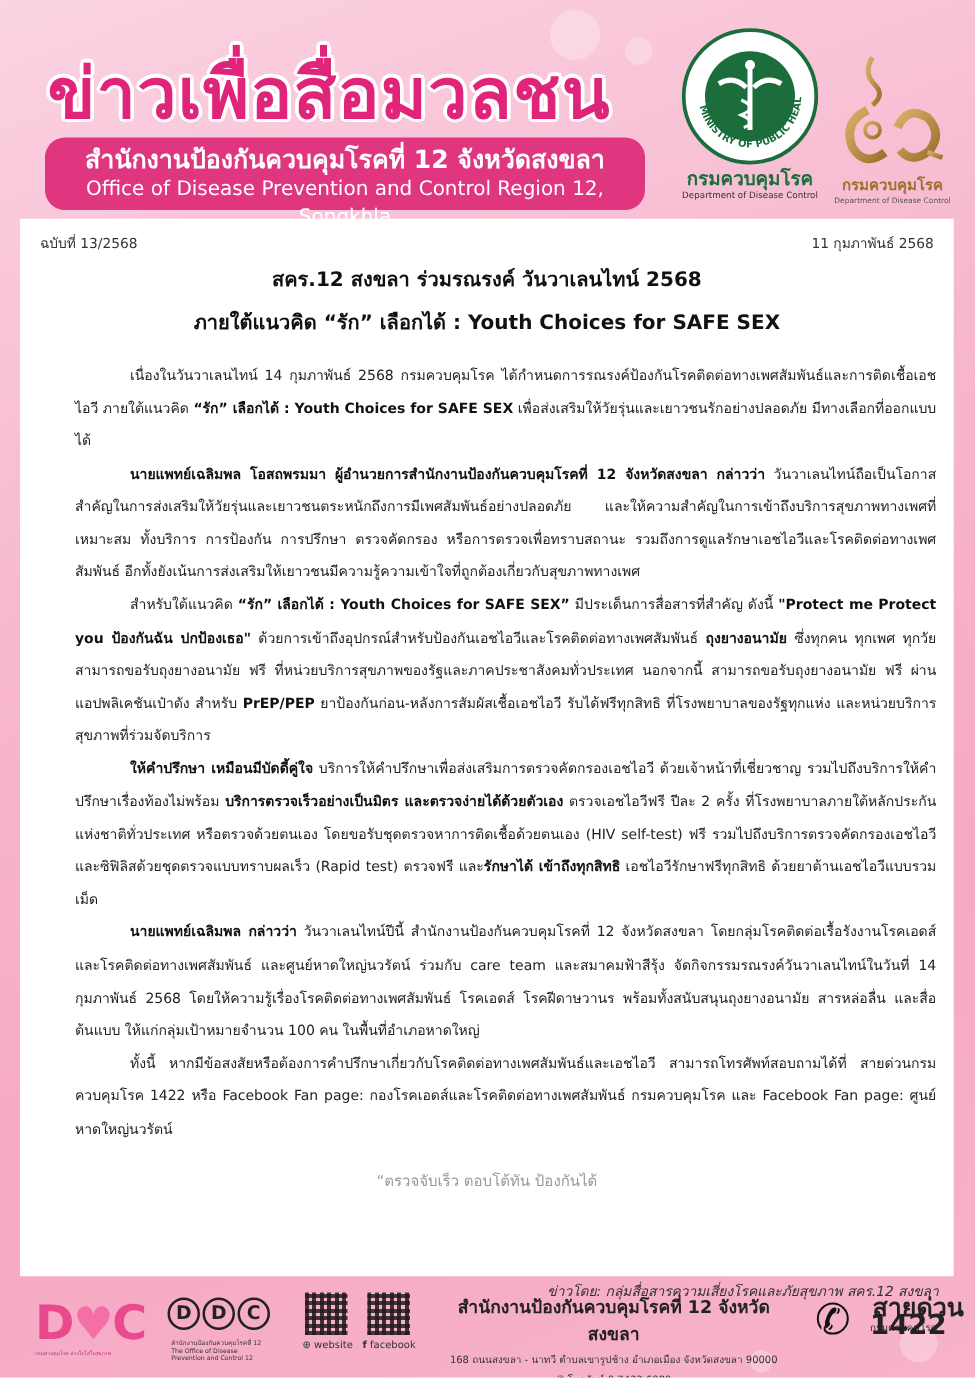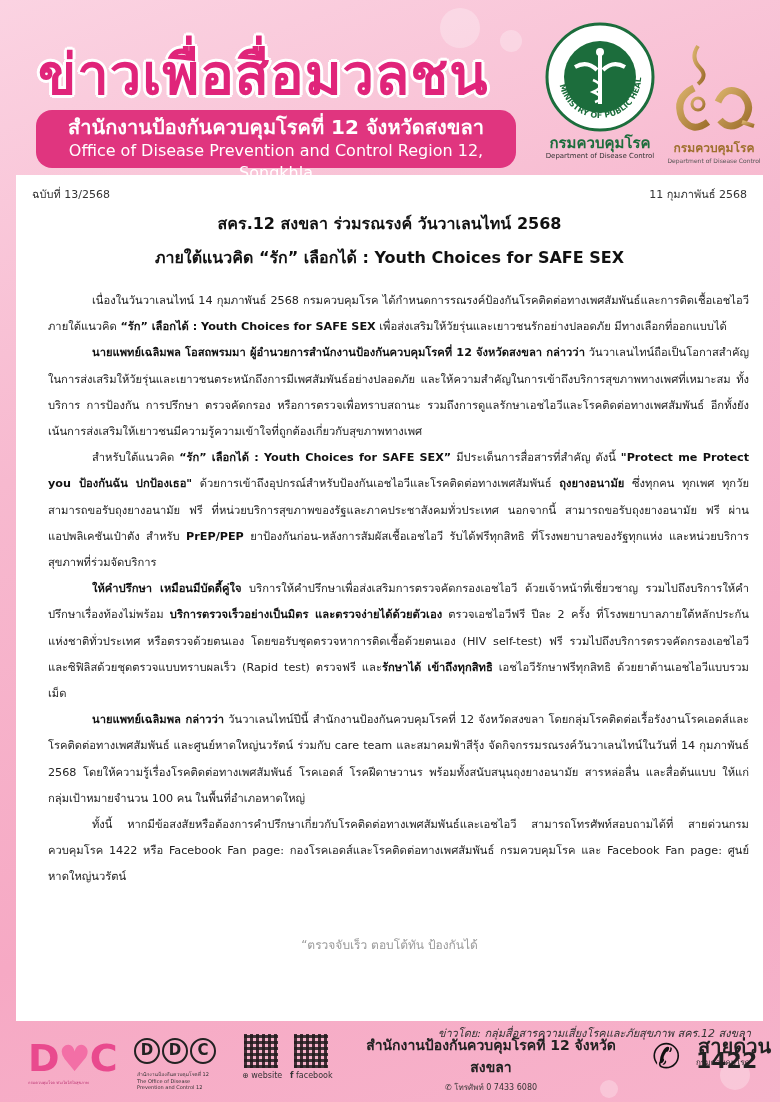--- a/index.html
+++ b/index.html
@@ -53,21 +53,21 @@
     font-size: 16px; color: #111;
   }
   .hl1 { top: 36px; text-align: center; }
   .hl2 { top: 70px; }
 
   .body {
     position: absolute; left: 32px; right: 14px; top: 113px;
     font-size: 11.2px; line-height: 26.2px; color: #222;
     text-align: justify;
   }
-  .body p { text-indent: 44px; }
+  .body p { text-indent: 44px; margin-left: 12px; }
   .body b { font-weight: bold; color: #111; }
   .quote {
     position: absolute; left: 0; right: 0; top: 760px;
     text-align: center; color: #999; font-size: 12px;
   }
   .byline {
     position: absolute; right: 12px; top: 849px;
     font-size: 11px; font-style: italic; color: #333;
   }
 
@@ -198,20 +198,21 @@
   <div class="qr qr2"></div>
   <div class="qr-label ql1">
     <span>⊕</span> <span>website</span>
   </div>
   <div class="qr-label ql2">
     <span style="font-weight:bold;">f</span> <span>facebook</span>
   </div>
 
   <div class="ftr-office">
     <div class="t">สำนักงานป้องกันควบคุมโรคที่ 12 จังหวัดสงขลา</div>
+    <div class="a">168 ถนนสงขลา - นาทวี ตำบลเขารูปช้าง อำเภอเมือง จังหวัดสงขลา 90000</div>
     <div class="p">
       <span>✆</span> <span>โทรศัพท์ 0 7433 6080</span>
     </div>
   </div>
 
   <div class="ftr-hot">
     <span class="phone">✆</span>
     <span class="l1">สายด่วน</span>
     <span class="l2">กรมควบคุมโรค</span>
     <span class="l3">1422</span>

